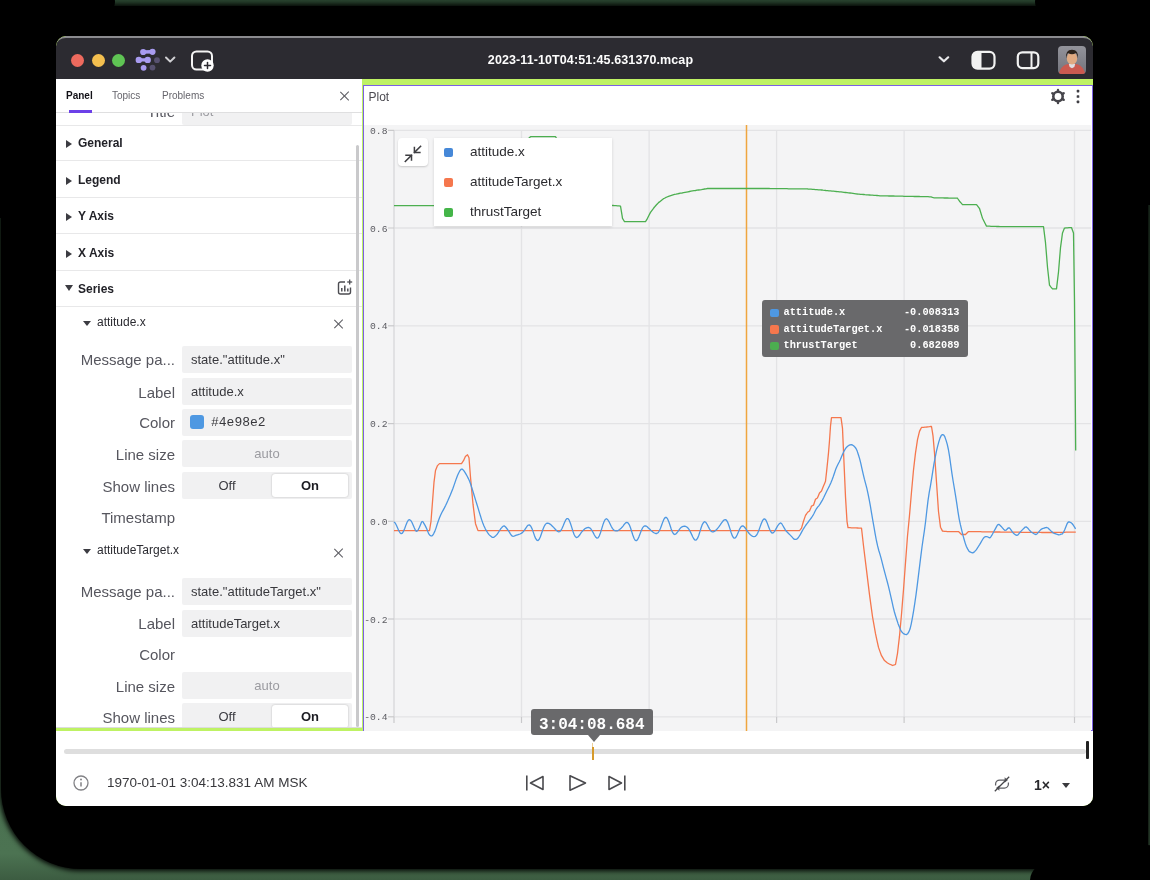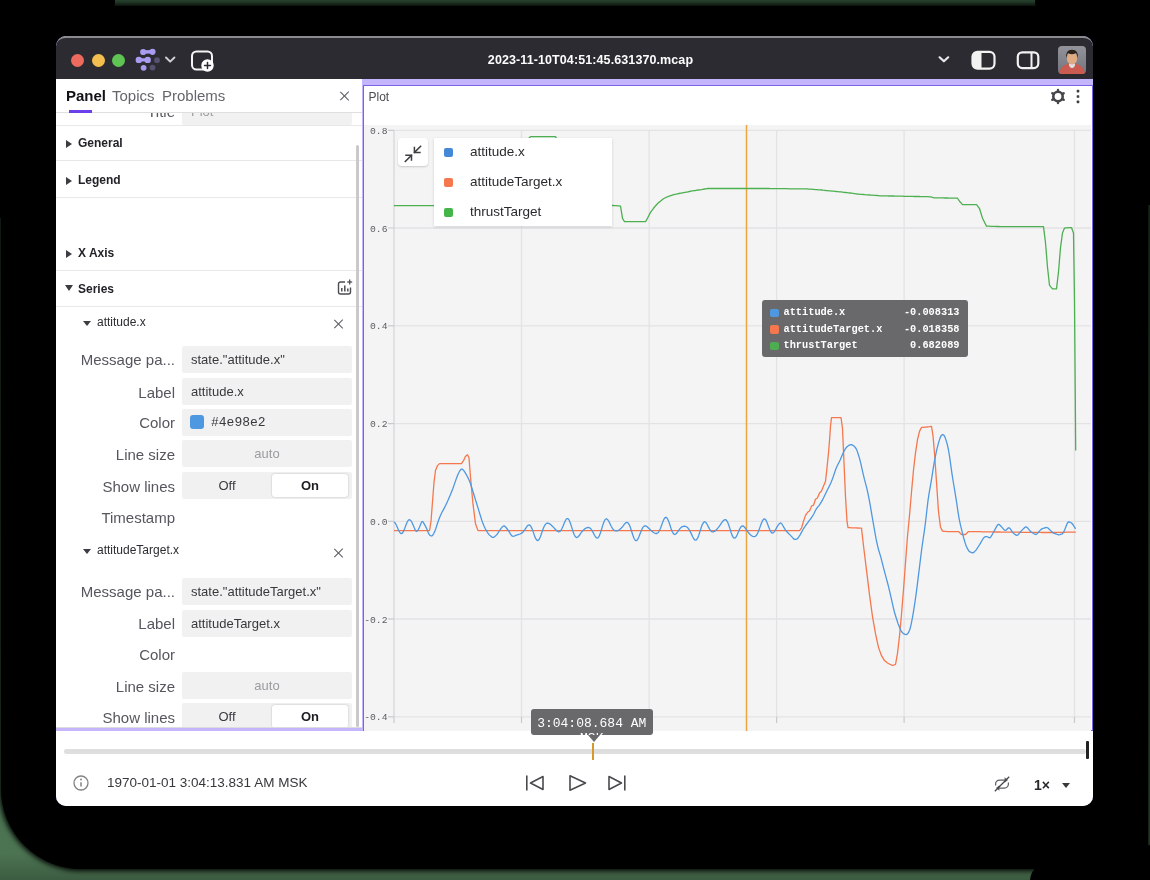--- a/index.html
+++ b/index.html
@@ -3,35 +3,35 @@
 <meta charset="utf-8">
 <style>
   * { margin:0; padding:0; box-sizing:border-box; }
   html,body { width:1150px; height:880px; background:#000; overflow:hidden; }
   body { font-family:"Liberation Sans", sans-serif; position:relative;
          background:linear-gradient(180deg, #2a4530 0%, #34533a 35%, #497050 84%, #4c7352 97%, #3c5c41 100%); }
   #shadow { position:absolute; left:1px; top:6px; width:1147px; height:863px; background:#000;
             border-radius:10px 10px 16px 80px; box-shadow:0 0 5px 2px rgba(0,0,0,.95); }
   .abs { position:absolute; }
   #win { position:absolute; left:56px; top:36px; width:1037px; height:770px;
-         background:#c4b5fd; border-radius:10px; overflow:hidden;padding-left:22px; }
+         background:#bef264; border-radius:10px; overflow:hidden;padding-left:22px; }
   
   #titlebar { position:absolute; left:0; top:0; width:1037px; height:43px; background:#2c2b31;
               border-top:2px solid #8b8b8f; border-radius:10px 10px 0 0; }
   .tl { position:absolute; top:16px; width:13px; height:13px; border-radius:50%; }
   #tb-title { position:absolute; left:32px; right:0; top:14.5px; text-align:center; color:#fdfdfd;
               font-size:12.5px; font-weight:700; letter-spacing:.1px; }
   #layoutblk { position:absolute; left:682px; top:7.5px; }
   #layoutblk .l1 { color:#96959c; font-size:8.5px; font-weight:700; letter-spacing:.8px; }
   #layoutblk .l2 { color:#fbfbfb; font-size:13px; margin-top:2px; }
   
   #sidebar { position:absolute; left:0; top:43px; width:306px; height:649px; background:#fff; overflow:hidden; }
   #tabbar { position:absolute; left:0; top:0; width:306px; height:33.5px; background:#fff;
             border-bottom:1px solid #dfdfe0; z-index:5; }
-  .tab { position:absolute; top:0; height:33.5px; line-height:33.5px; font-size:15px; color:#66656c; }
+  .tab { position:absolute; top:0; height:33.5px; line-height:33.5px; font-size:10px; color:#66656c; }
   #tabbar .active { color:#121117; font-weight:700; }
   #underline { position:absolute; left:13px; top:31px; width:23px; height:2.5px; background:#6c40e8; z-index:6; }
   .field { position:absolute; left:126px; width:170px; height:27px; background:#f1f1f2; border-radius:2px;
            font-size:13px; color:#38383d; line-height:27px; padding-left:9px; }
   .sec { position:absolute; left:0; width:306px; height:36px; border-bottom:1px solid #e8e8e9;
          font-size:12px; color:#222228; font-weight:700; line-height:36px; }
   .caret-r { display:inline-block; width:0; height:0; border-left:6px solid #3c3c42;
              border-top:4.5px solid transparent; border-bottom:4.5px solid transparent; margin:0 6px 0 10px; vertical-align:-1px;}
   .caret-d { display:inline-block; width:0; height:0; border-top:6px solid #3c3c42;
              border-left:4.5px solid transparent; border-right:4.5px solid transparent; margin:0 5px 0 9px; vertical-align:2px;}
@@ -61,21 +61,21 @@
   .vrow { position:absolute; left:0; width:206px; height:17px; }
   .vsq { position:absolute; left:8.5px; top:4.5px; width:8.5px; height:8.5px; border-radius:2px; }
   .vname { position:absolute; left:22px; top:2px; font-size:10.3px; font-weight:700; }
   .vval { position:absolute; right:8px; top:2px; font-size:10.3px; font-weight:700; }
   
   #playbar { position:absolute; left:0; top:694.5px; width:1037px; height:75.5px; background:#fff; }
   #track { position:absolute; left:8px; top:18px; width:1022px; height:5px; background:#dedede; border-radius:2.5px; }
   #endmark { position:absolute; left:1030px; top:10.5px; width:3px; height:18px; background:#222; border-radius:1px; }
   #phead2 { position:absolute; left:535.5px; top:12.5px; width:2.5px; height:16.5px; background:#d69a2b; }
   #ttip { left:474.5px; top:-21.5px; width:122.5px; height:26px; }
-  #ttip .tx { position:absolute; left:0; right:0; top:7px; text-align:center; font-size:13px; font-weight:400; }
+  #ttip .tx { position:absolute; left:0; right:0; top:7px; text-align:center; font-size:16px; font-weight:700; }
   #ttip .ptr { position:absolute; left:57px; top:26px; width:0; height:0;
                border-left:6px solid transparent; border-right:6px solid transparent; border-top:7px solid #69696b; }
   #pbtext { position:absolute; left:51px; top:44.5px; font-size:13.5px; color:#38383c; }
 </style>
 </head>
 <body>
 <div id="shadow"></div>
 <div class="abs" style="left:-60px;top:-30px;width:175px;height:64px;background:#000;border-radius:50%;"></div>
 <div class="abs" style="right:-60px;top:-30px;width:175px;height:64px;background:#000;border-radius:50%;"></div>
 <div class="abs" style="left:0;top:0;width:3px;height:218px;background:#000;"></div>
@@ -145,20 +145,21 @@
     <div style="position:absolute; left:0; top:45.5px; width:306px; border-bottom:1px solid #e8e8e9;"></div>
     <div id="tabbar">
       <span class="tab active" style="left:10px;">Panel</span>
       <span class="tab" style="left:56px;">Topics</span>
       <span class="tab" style="left:106px;">Problems</span>
       <span class="xclose" style="right:11px; top:11px;"></span>
     </div>
     <div id="underline"></div>
     <div class="sec" style="top:46px;"><span class="caret-r"></span>General</div>
     <div class="sec" style="top:82.5px;"><span class="caret-r"></span>Legend</div>
+    <div class="sec" style="top:119px;"><span class="caret-r"></span>Y Axis</div>
     <div class="sec" style="top:192px;"><span class="caret-d"></span>Series</div>
     <div class="sec" style="top:155.5px;"><span class="caret-r"></span>X Axis</div>
       <svg class="abs" style="left:280px;top:200px" width="18" height="18" viewBox="0 0 18 18">
 <path d="M 14.5,8.5 v 4.5 a 2,2 0 0 1 -2,2 h -8 a 2,2 0 0 1 -2,-2 v -8 a 2,2 0 0 1 2,-2 h 4.5" fill="none" stroke="#4c4c52" stroke-width="1.4"></path>
 <g stroke="#4c4c52" stroke-width="1.5">
           <line x1="5.8" y1="12.5" x2="5.8" y2="9"></line>
           <line x1="8.8" y1="12.5" x2="8.8" y2="6.5"></line>
           <line x1="11.8" y1="12.5" x2="11.8" y2="9.5"></line>
         </g>
 <g stroke="#4c4c52" stroke-width="1.3">

